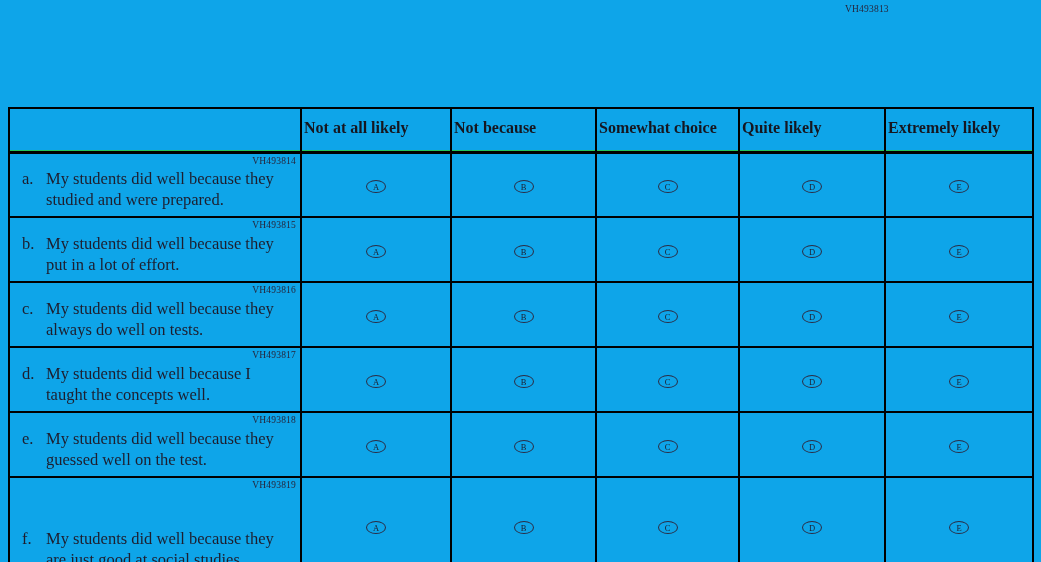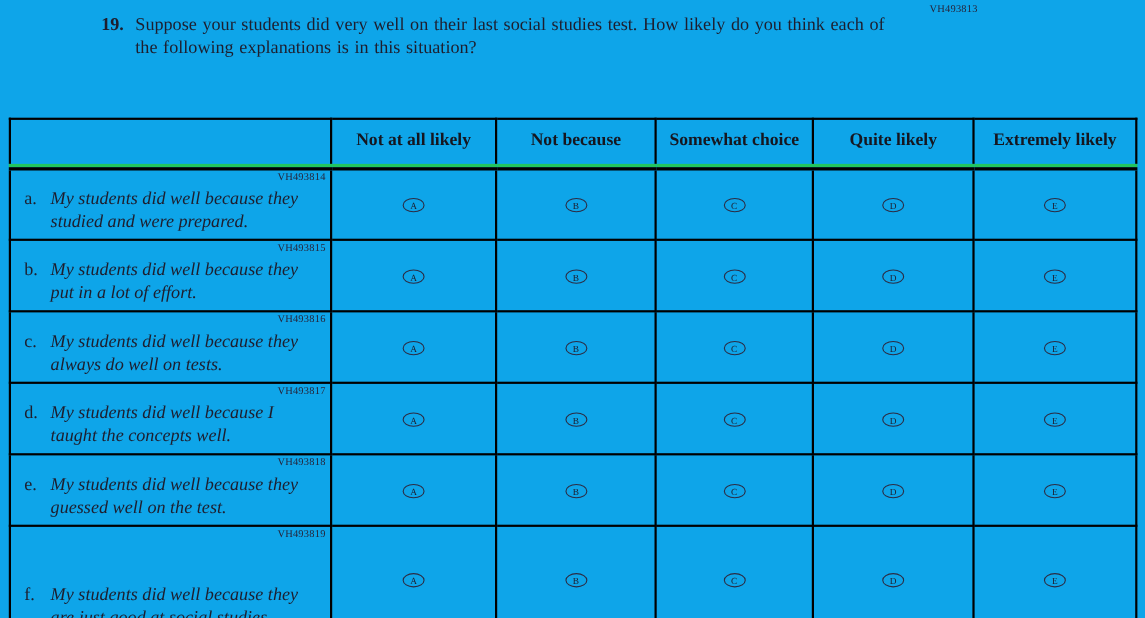--- a/index.html
+++ b/index.html
@@ -20,52 +20,48 @@
   .b { font-weight: bold; }
 
   table.answer-table {
     position: absolute; left: 8px; top: 107px;
     border-collapse: collapse; table-layout: fixed;
     font-family: "Liberation Serif", "DejaVu Serif", serif;
   }
   .answer-table th, .answer-table td { border: 2px solid #000; }
   .answer-table thead th {
     height: 42px; padding: 2px 2px 4px;
-    font-size: 16px; font-weight: bold; text-align: center; white-space: nowrap;
-    border-bottom: 3px solid #22c55e; color: #16161f;
+    font-size: 16px; font-weight: bold; text-align: left; white-space: nowrap;
+    border-bottom: 1px solid #22c55e; color: #16161f;
   }
   tr.rule td { height: 2px; padding: 0; border-top: 1px solid #000; border-bottom: 3px solid #000; }
   tbody tr.body-row { height: 65px; }
   tbody tr.body-row.tall { height: 98px; }
   td.stem { position: relative; vertical-align: bottom; padding: 4px 6px 6px 12px; }
   tr.tall td.stem { padding-bottom: 4px; }
   .vh { position: absolute; top: 2px; right: 4px; font-size: 9.5px; letter-spacing: 0.2px; color: #26263c; }
   .stem-line { display: flex; font-size: 16.5px; line-height: 21px; }
   .marker { flex: none; width: 24px; }
-  .stem-text { width: 248px; font-style: italic; }
+  .stem-text { width: 248px; }
   td.opt { text-align: center; vertical-align: middle; }
   .bubble {
     display: inline-flex; width: 20px; height: 13px;
     border: 1px solid #2c2c44; border-radius: 50%;
     align-items: center; justify-content: center;
     font-size: 8.5px; line-height: 1; padding-top: 1px; color: #1e1e2e;
     cursor: pointer;
   }
 </style>
 </head>
 <body>
 
 <div class="page">
 
   <div class="top-code">VH493813</div>
 
-  <div class="question">
-    <span class="q-num">19.</span>
-    <span class="q-text">Suppose your students did very well on their last social studies test. How likely do you think each of the following explanations is in this situation?</span>
-  </div>
 
 
   <table class="answer-table">
     <colgroup>
       <col style="width:292px">
         <col style="width:150px">
         <col style="width:145px">
         <col style="width:143px">
         <col style="width:146px">
         <col style="width:148px">

